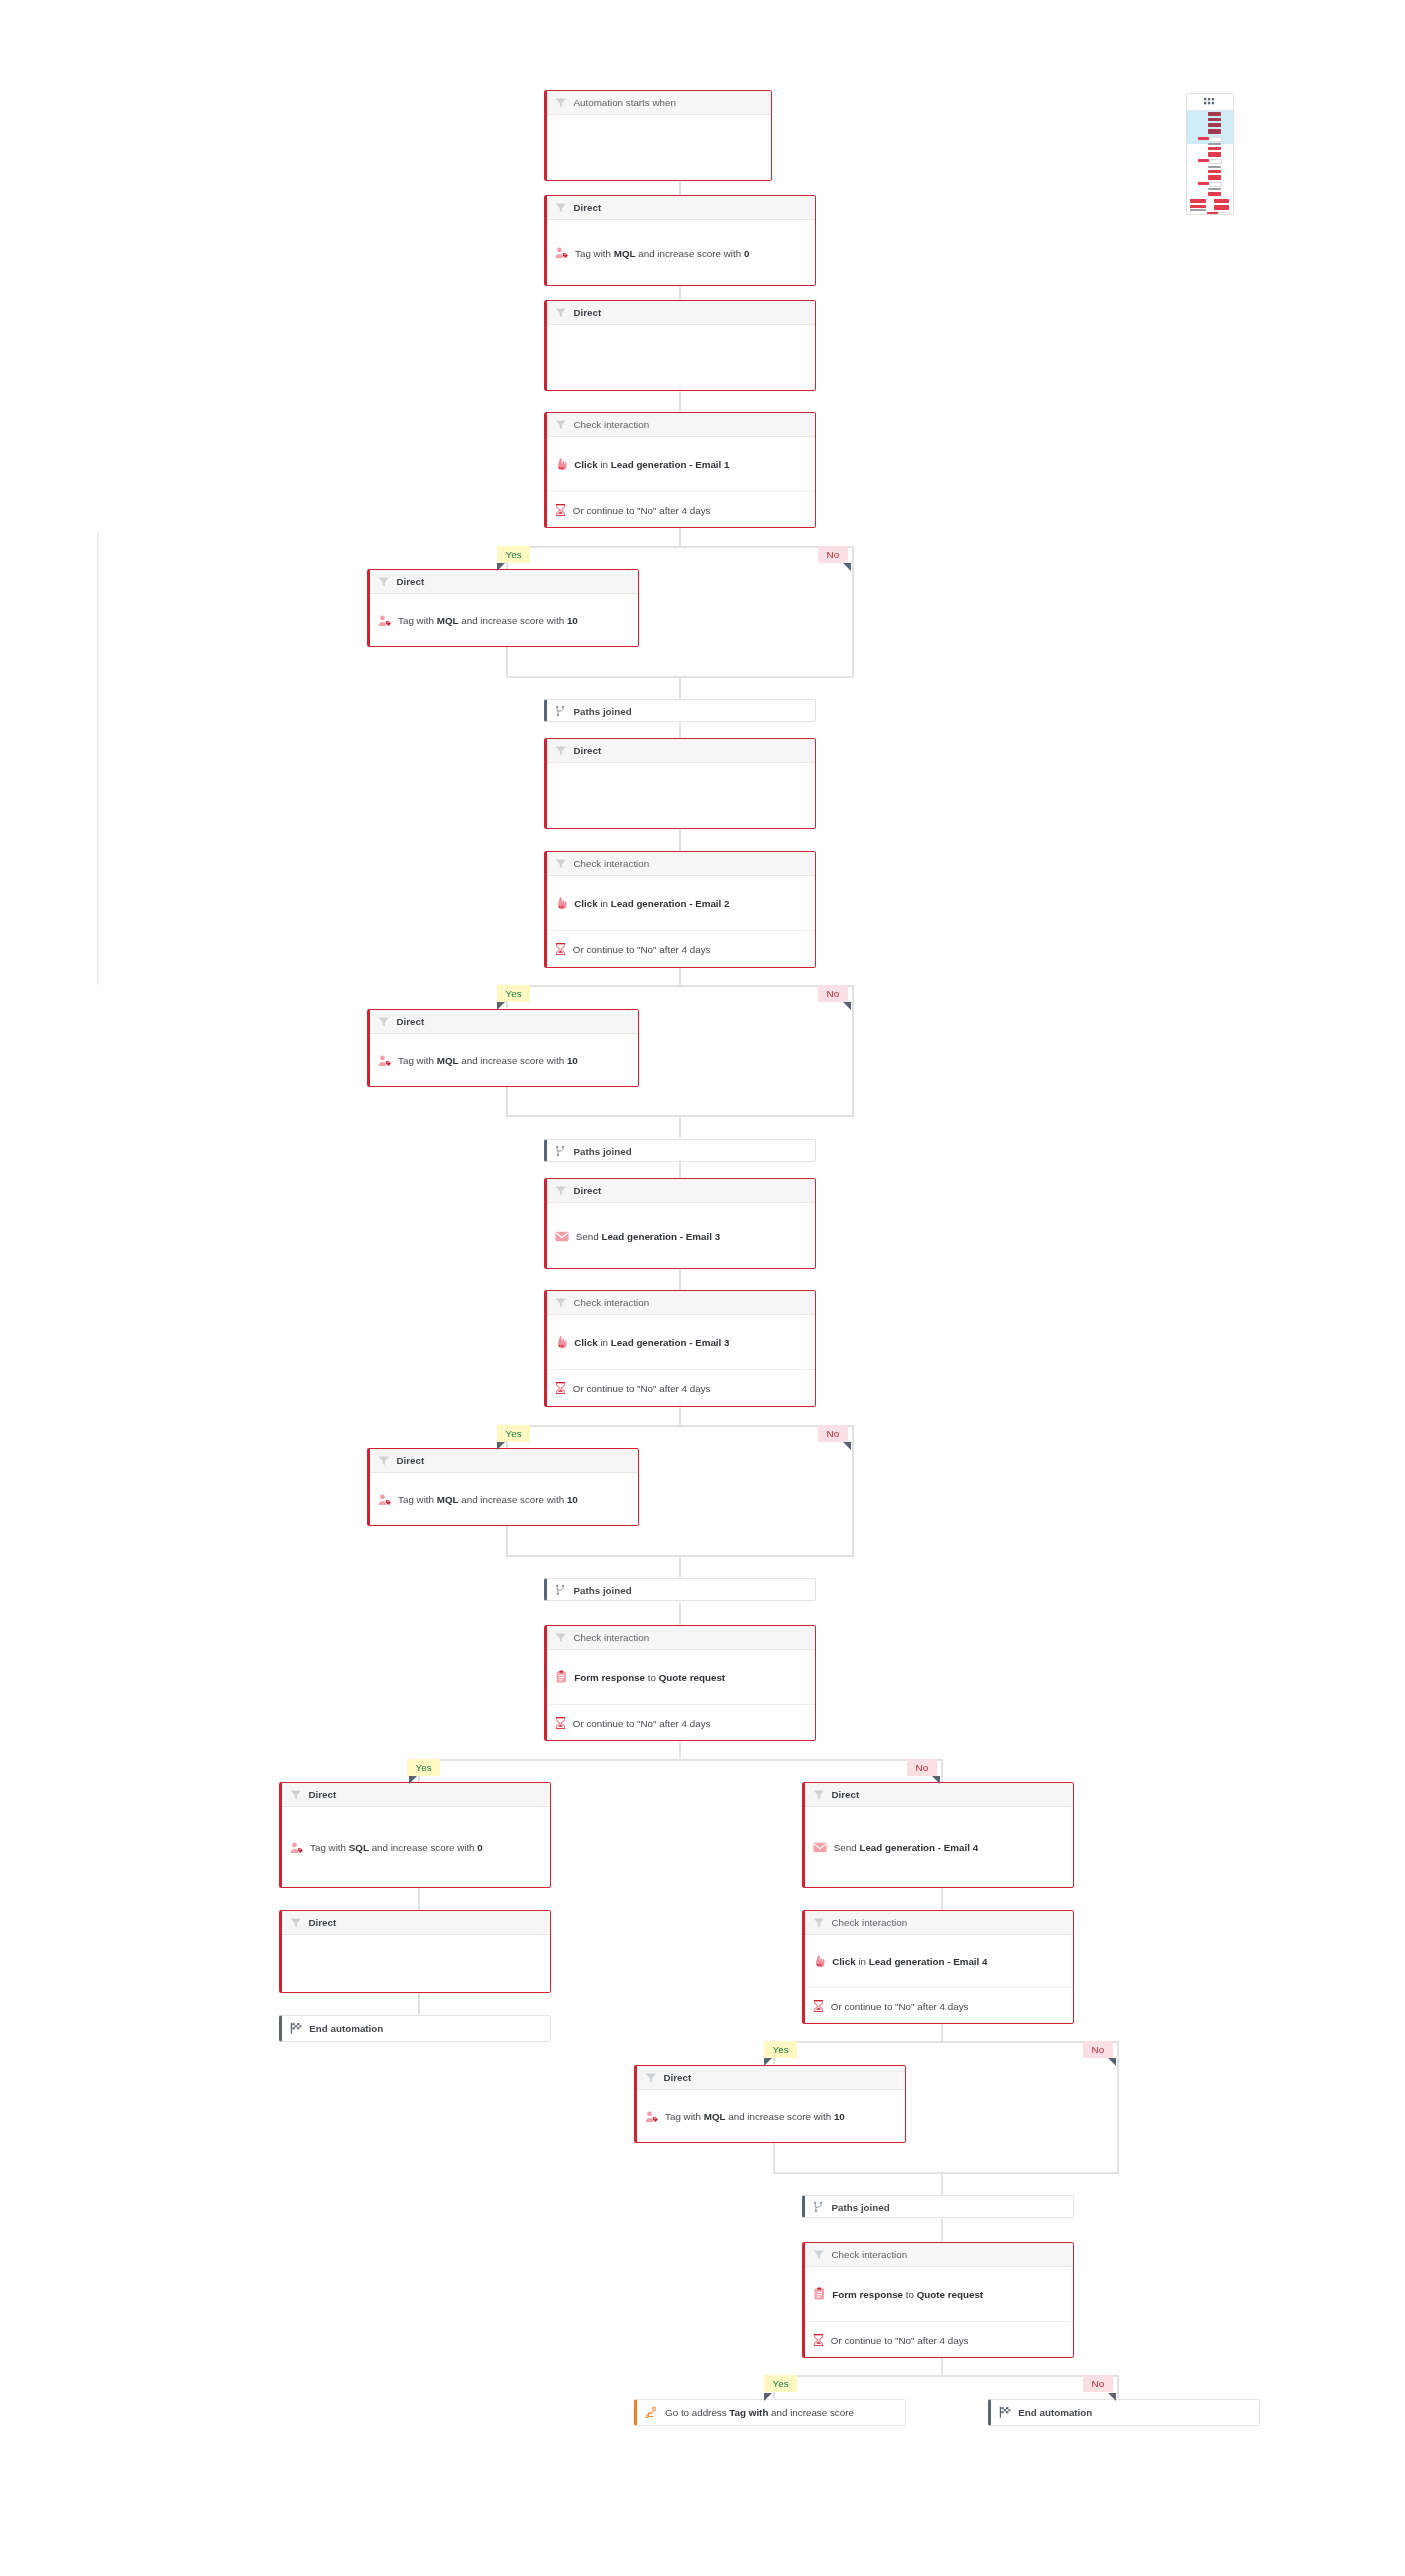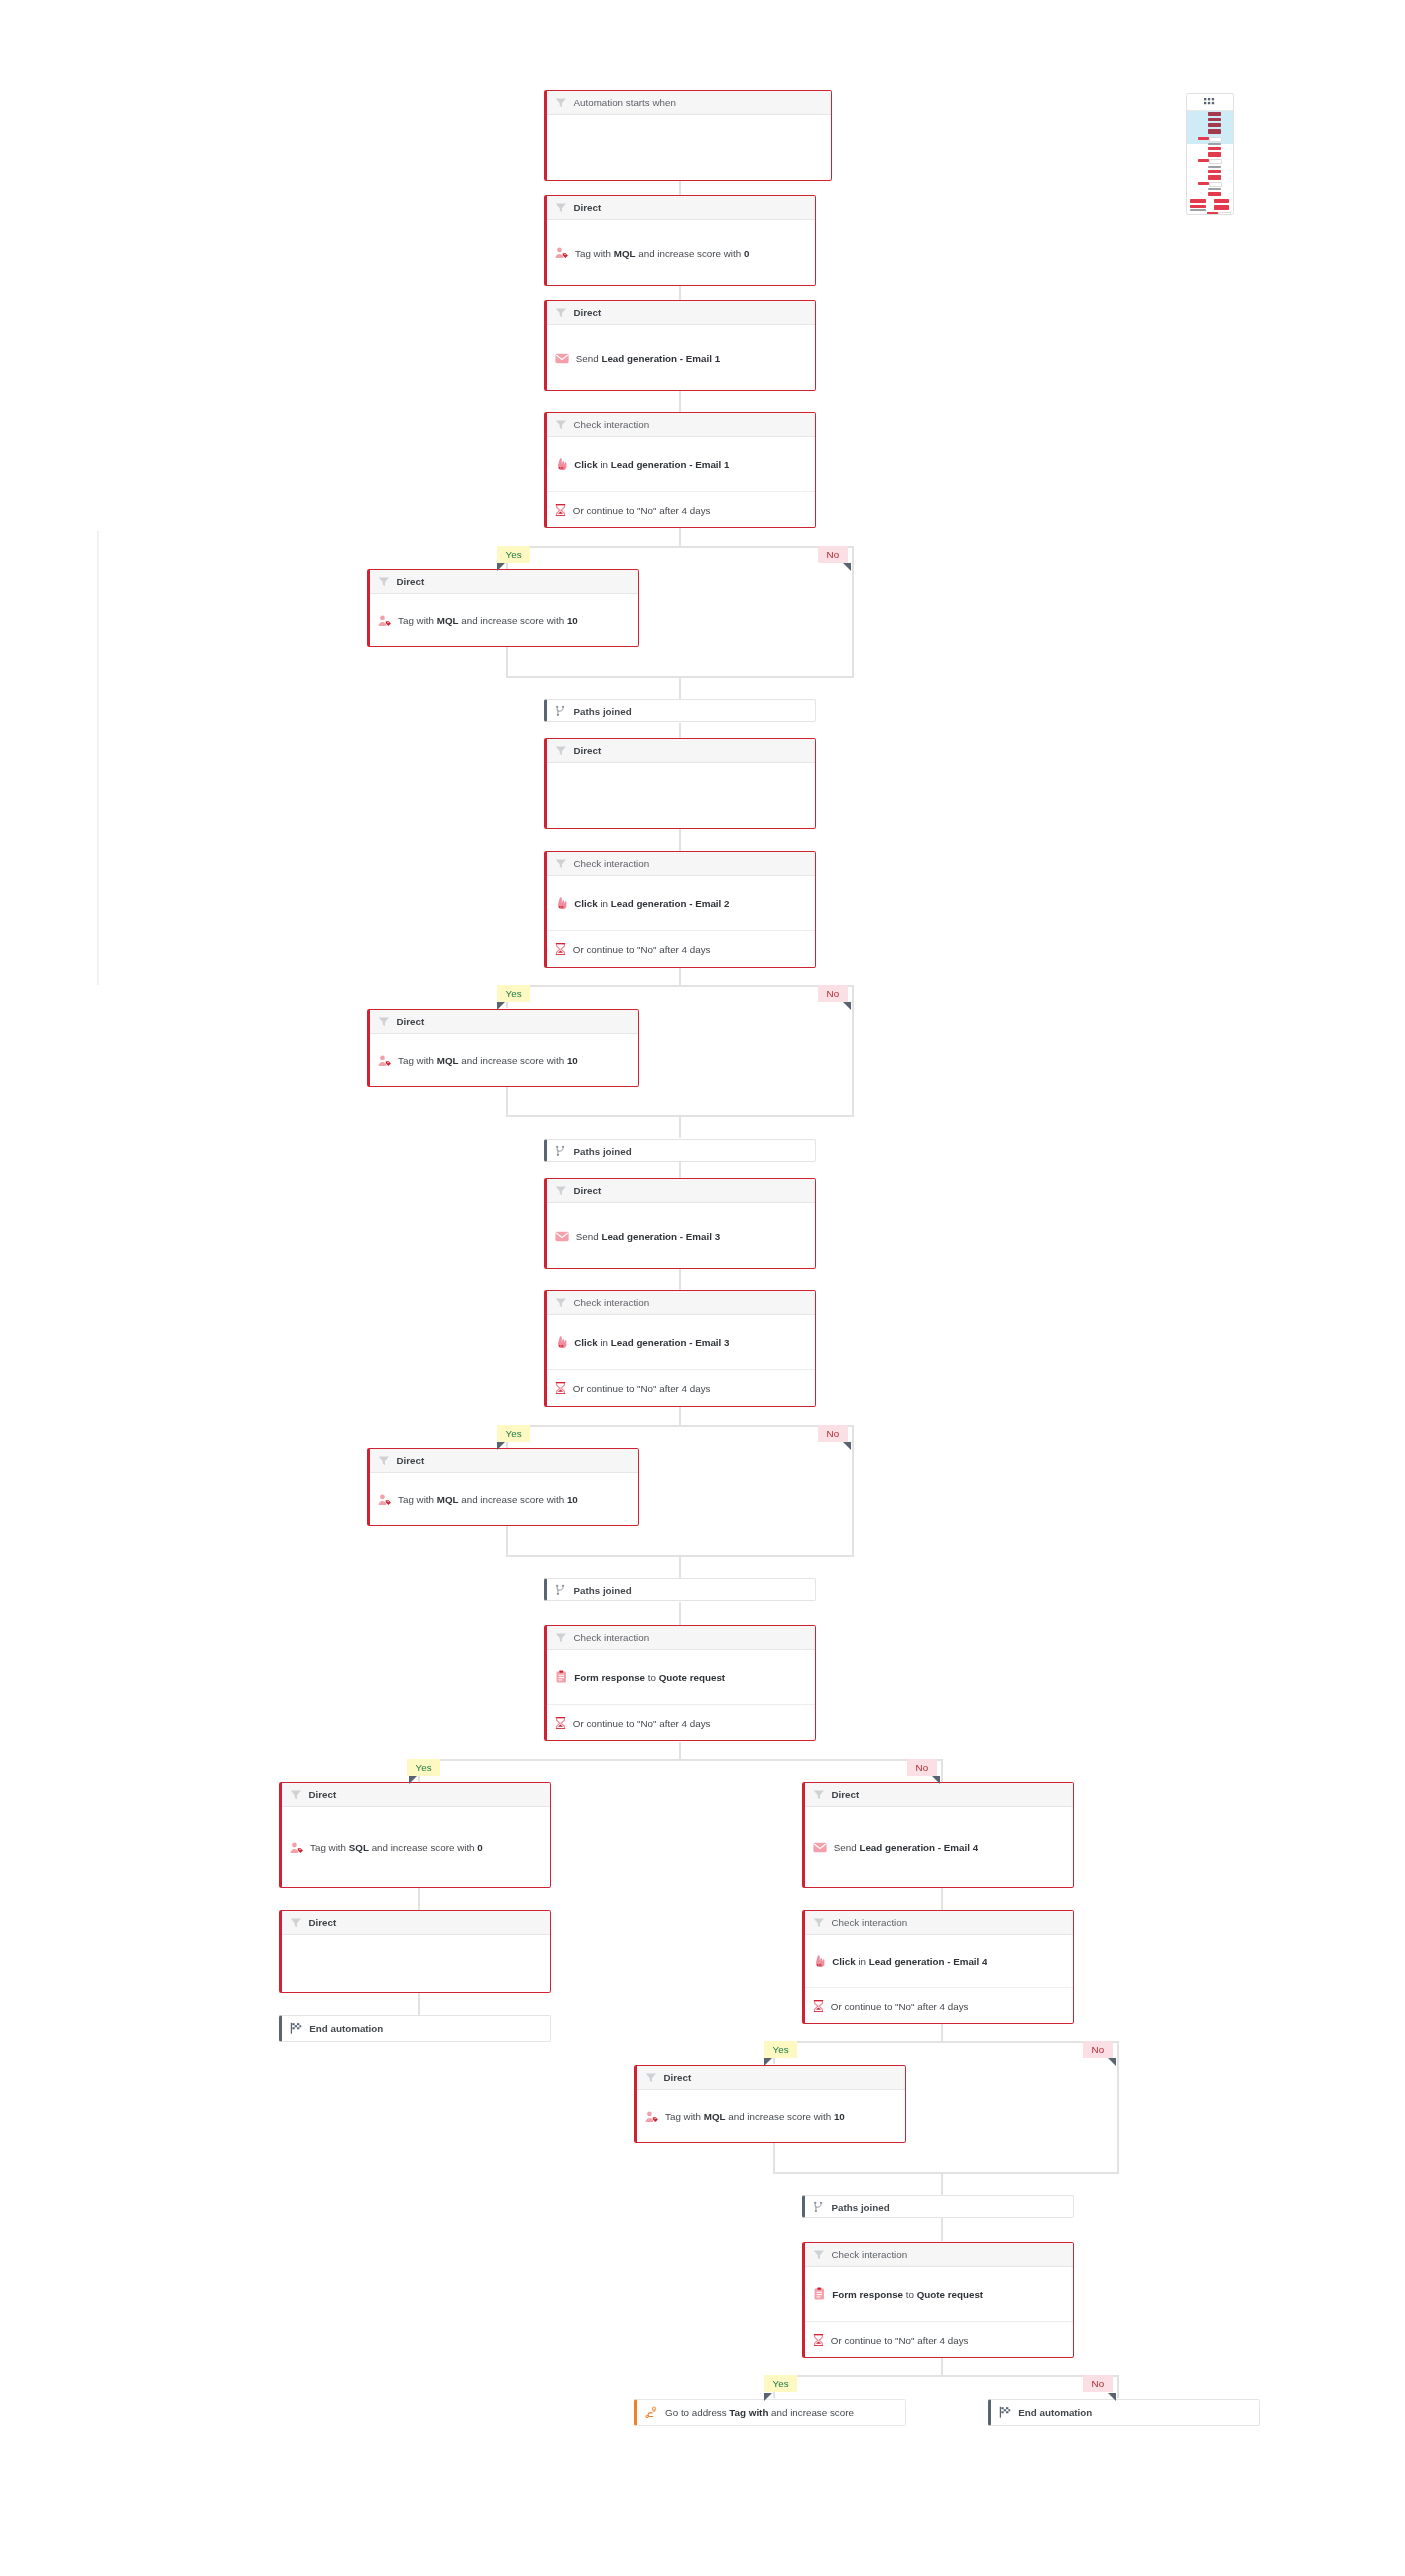--- a/index.html
+++ b/index.html
@@ -224,21 +224,21 @@
   <div class="badge yes" style="left:764px;top:2041px;">Yes</div>
   <div class="tri l" style="left:764px;top:2058px;"></div>
   <div class="badge no" style="left:1083px;top:2041px;">No</div>
   <div class="tri r" style="left:1108px;top:2058px;"></div>
 
   <div class="badge yes" style="left:764px;top:2375px;">Yes</div>
   <div class="tri l" style="left:764px;top:2393px;"></div>
   <div class="badge no" style="left:1083px;top:2375px;">No</div>
   <div class="tri r" style="left:1108px;top:2393px;"></div>
 
-  <div class="card" style="left:544px;top:90px;width:288px;height:91px;">
+  <div class="card" style="left:544px;top:90px;width:228px;height:91px;">
     <div class="hdr">
       <span class="ic">
           <svg width="11.7" height="11.7" viewBox="0 0 16 16">
             <path d="M1 2h14l-5.5 6.5V14L6.5 12V8.5z" fill="#cfd2d5"></path>
           </svg>
         </span>
       <span class="ht">Automation starts when</span>
     </div>
   </div>
 
@@ -265,29 +265,20 @@
   </div>
 
   <div class="card" style="left:544px;top:300px;width:272px;height:91px;">
     <div class="hdr">
       <span class="ic">
           <svg width="11.7" height="11.7" viewBox="0 0 16 16">
             <path d="M1 2h14l-5.5 6.5V14L6.5 12V8.5z" fill="#cfd2d5"></path>
           </svg>
         </span>
       <span class="ht bold">Direct</span>
-    </div>
-    <div class="row" style="height:66px;">
-      <span class="ic">
-          <svg width="14" height="11" viewBox="0 0 18 14">
-            <rect x="0.5" y="1" width="17" height="12" rx="2" fill="#f4a0ab"></rect>
-            <path d="M1.5 2.5L9 8.3l7.5-5.8" stroke="#fff" stroke-width="1.6" fill="none"></path>
-          </svg>
-        </span>
-      <span class="txt"><span>Send </span><b>Lead generation - Email 1</b></span>
     </div>
   </div>
 
   <div class="card" style="left:544px;top:412px;width:272px;height:116px;">
     <div class="hdr">
       <span class="ic">
           <svg width="11.7" height="11.7" viewBox="0 0 16 16">
             <path d="M1 2h14l-5.5 6.5V14L6.5 12V8.5z" fill="#cfd2d5"></path>
           </svg>
         </span>

